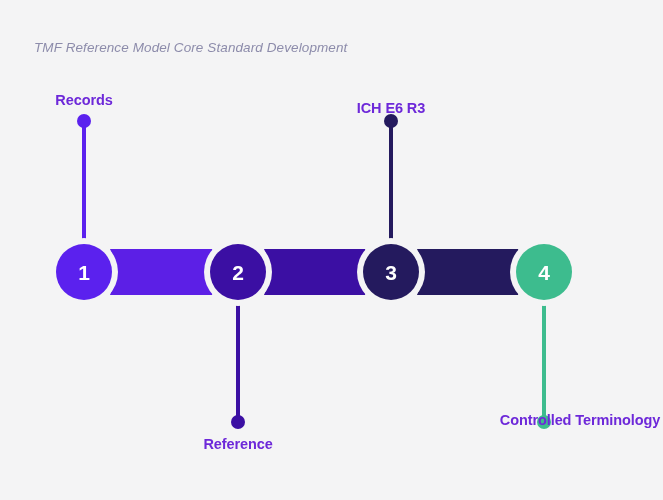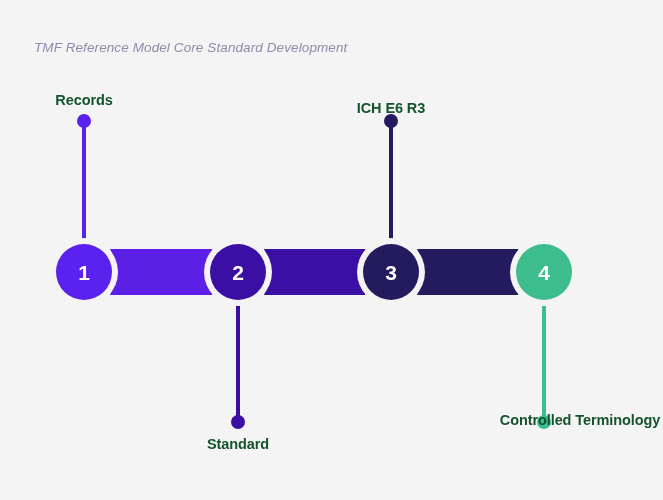--- a/index.html
+++ b/index.html
@@ -38,21 +38,21 @@
     left: 0;
     top: 0;
     width: 663px;
     height: 500px;
   }
   
   .node-label {
     position: absolute;
     font-size: 14.5px;
     font-weight: bold;
-    color: #14532d;
+    color: #6d28d9;
     white-space: nowrap;
     letter-spacing: -0.1px;
   }
   .node-label.above { transform: translate(-50%, -100%); }
   .node-label.below { transform: translate(-50%, 0); }
   .step-num {
     font-size: 21px;
     font-weight: bold;
     fill: #ffffff;
     font-family: "Liberation Sans", sans-serif;
@@ -100,18 +100,18 @@
         <g>
           <circle cx="544" cy="272" r="34" fill="#f4f4f5"></circle>
           <circle cx="544" cy="272" r="28" fill="#3dbc8e"></circle>
           <text x="544" y="279.5" text-anchor="middle" class="step-num">4</text>
         </g>
       </g>
   </svg>
 
   <div id="labels-layer">
       <div class="node-label above" style="left: 84px; top: 108px;">Records</div>
-      <div class="node-label below" style="left: 238px; top: 436px;">Standard</div>
+      <div class="node-label below" style="left: 238px; top: 436px;">Reference</div>
       <div class="node-label above" style="left: 391px; top: 116px;">ICH E6 R3</div>
       <div class="node-label below" style="left: 544px; top: 412px; margin-left: 36px;">Controlled Terminology</div>
     </div>
 
 </div>
 
 </body></html>

